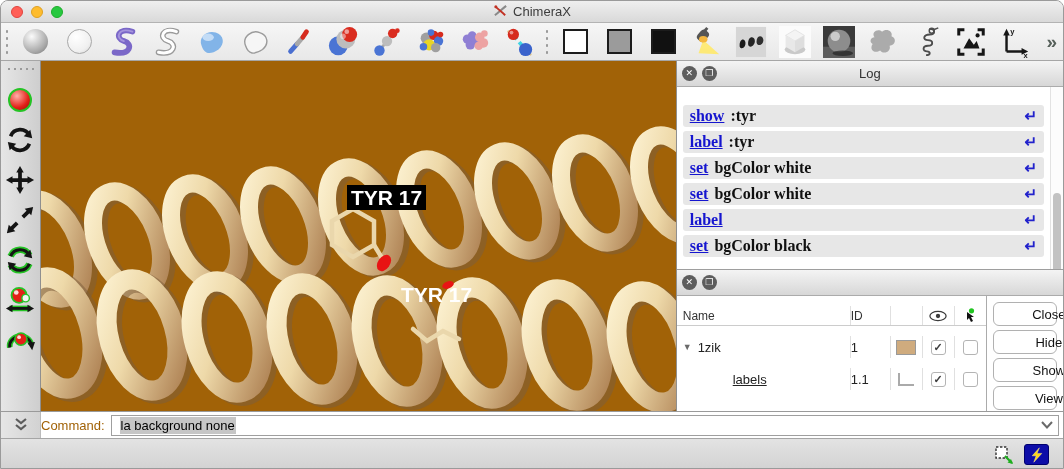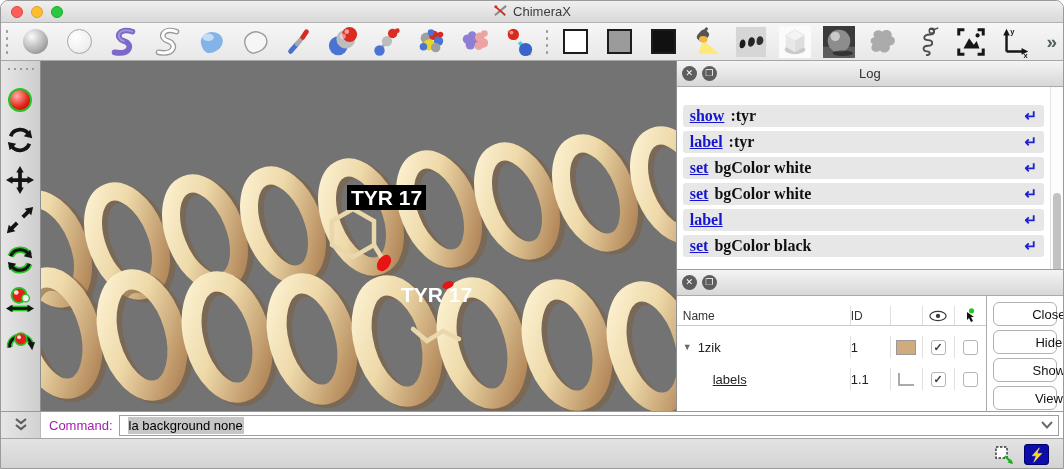--- a/index.html
+++ b/index.html
@@ -44,21 +44,21 @@
     width:40px; height:350px; background:linear-gradient(90deg,#e6e6e6,#cecece);
     border-right:1px solid #8f8f8f; display:flex; flex-direction:column; align-items:center;
   }
   .hdots { width:28px; height:6px; margin:5px 0 8px;
     background-image:radial-gradient(circle,#9a9a9a 1.1px, transparent 1.2px);
     background-size:6px 6px; background-repeat:repeat-x; background-position:left center; }
   .mtool { width:32px; height:32px; margin:4px 0; display:flex; align-items:center; justify-content:center; }
   .selsphere { width:24px; height:24px; border-radius:50%; border:2px solid #25c325;
     background:radial-gradient(circle at 35% 30%, #ffb0a8, #e32017 60%, #8e0d07); }
   
-  .viewport { position:relative; width:636px; height:350px; background:#737373; overflow:hidden; }
+  .viewport { position:relative; width:636px; height:350px; background:#a16207; overflow:hidden; }
   .vlabel { position:absolute; color:#ffffff; font-size:21px; font-weight:bold; line-height:1.1; white-space:nowrap; }
   .vlabel.boxed { background:#000000; padding:1px 4px; }
   
   .rightcol { width:388px; height:350px; display:flex; flex-direction:column; border-left:1px solid #8f8f8f; background:#ffffff; }
   .panelhead {
     height:26px; background:linear-gradient(#f4f4f4,#d7d7d7); border-bottom:1px solid #ababab;
     display:flex; align-items:center; position:relative;
   }
   .headbtn { width:15px; height:15px; border-radius:50%; background:#5d5d5d; color:#ffffff;
     display:flex; align-items:center; justify-content:center; font-size:9px; margin-left:5px; line-height:1; }
@@ -79,34 +79,34 @@
   .modelspanel { height:142px; display:flex; flex-direction:column; border-top:1px solid #9e9e9e; }
   .modelsbody { flex:1; display:flex; background:#ffffff; }
   .mtable { width:310px; border-right:1px solid #ababab; font-size:13px; color:#222222; }
   .mrow { display:flex; align-items:center; height:22px;margin-top:10px; }
   .mrow.header { height:20px; border-bottom:1px solid #cccccc; color:#333333; font-size:12px; }
   .c-name { flex:1; display:flex; align-items:center; padding-left:6px; }
   .c-id { width:40px; border-left:1px solid #e0e0e0; height:100%; display:flex; align-items:center; }
   .c-sw { width:32px; border-left:1px solid #e0e0e0; height:100%; display:flex; align-items:center; justify-content:center; }
   .c-eye, .c-sel { width:32px; border-left:1px solid #e0e0e0; height:100%; display:flex; align-items:center; justify-content:center; }
   .expander { color:#6a6a6a; font-size:9px; margin-right:6px; }
-  .indent1 { padding-left:36px;text-decoration:underline; }
+  .indent1 { padding-left:56px;text-decoration:underline; }
   .swatch { width:20px; height:15px; border:1px solid #999999; }
   .swatch.corner { border:none; border-left:2px solid #aaaaaa; border-bottom:2px solid #aaaaaa; width:16px; height:13px; }
   .cbx { width:15px; height:15px; border:1.5px solid #b4b4b4; border-radius:3px; background:#ffffff;
     display:flex; align-items:center; justify-content:center; font-size:11px; font-weight:bold; color:#3f3f3f; }
   .mbuttons { flex:1; display:flex; flex-direction:column; align-items:center; padding-top:6px; gap:4px; }
   .btn { width:64px; height:24px; background:#ffffff; border:1px solid #b1b1b1; border-radius:6px;
     font-size:13px; color:#111111; display:flex; align-items:center; justify-content:center; font-family:"Liberation Sans",sans-serif;padding-left:48px; }
   
   .cmdbar { position:absolute; left:0; top:410px; width:100%; height:27px; background:#ffffff;
     border-top:1px solid #9a9a9a; display:flex; align-items:center; }
   .cmdleft { width:40px; height:100%; background:linear-gradient(90deg,#e6e6e6,#d2d2d2);
     border-right:1px solid #bbbbbb; display:flex; align-items:center; justify-content:center; }
-  .cmdlabel { font-size:13px; color:#a21caf; margin-left:8px; }
+  .cmdlabel { font-size:13px; color:#a16207; }
   .cmdfield { flex:1; height:21px; margin:0 4px 0 6px; border:1px solid #9f9f9f; background:#ffffff;
     display:flex; align-items:center; padding-left:8px; font-size:13px; color:#000000; }
   .cmdsel { background:#c6c6c6; padding:1px 1px; }
   .cmddrop { margin-left:auto; padding-right:5px; color:#666666; display:flex; align-items:center; }
   
   .statusbar { position:absolute; left:0; top:437px; width:100%; height:32px;
     background:linear-gradient(#e3e3e3,#d2d2d2); border-top:1px solid #a5a5a5;
     display:flex; align-items:center; justify-content:flex-end; gap:8px; padding-right:14px; }
   .zapbtn { width:25px; height:21px; background:#0d0da8; border-radius:3px; border:1px solid #00006e;
     display:flex; align-items:center; justify-content:center; }

